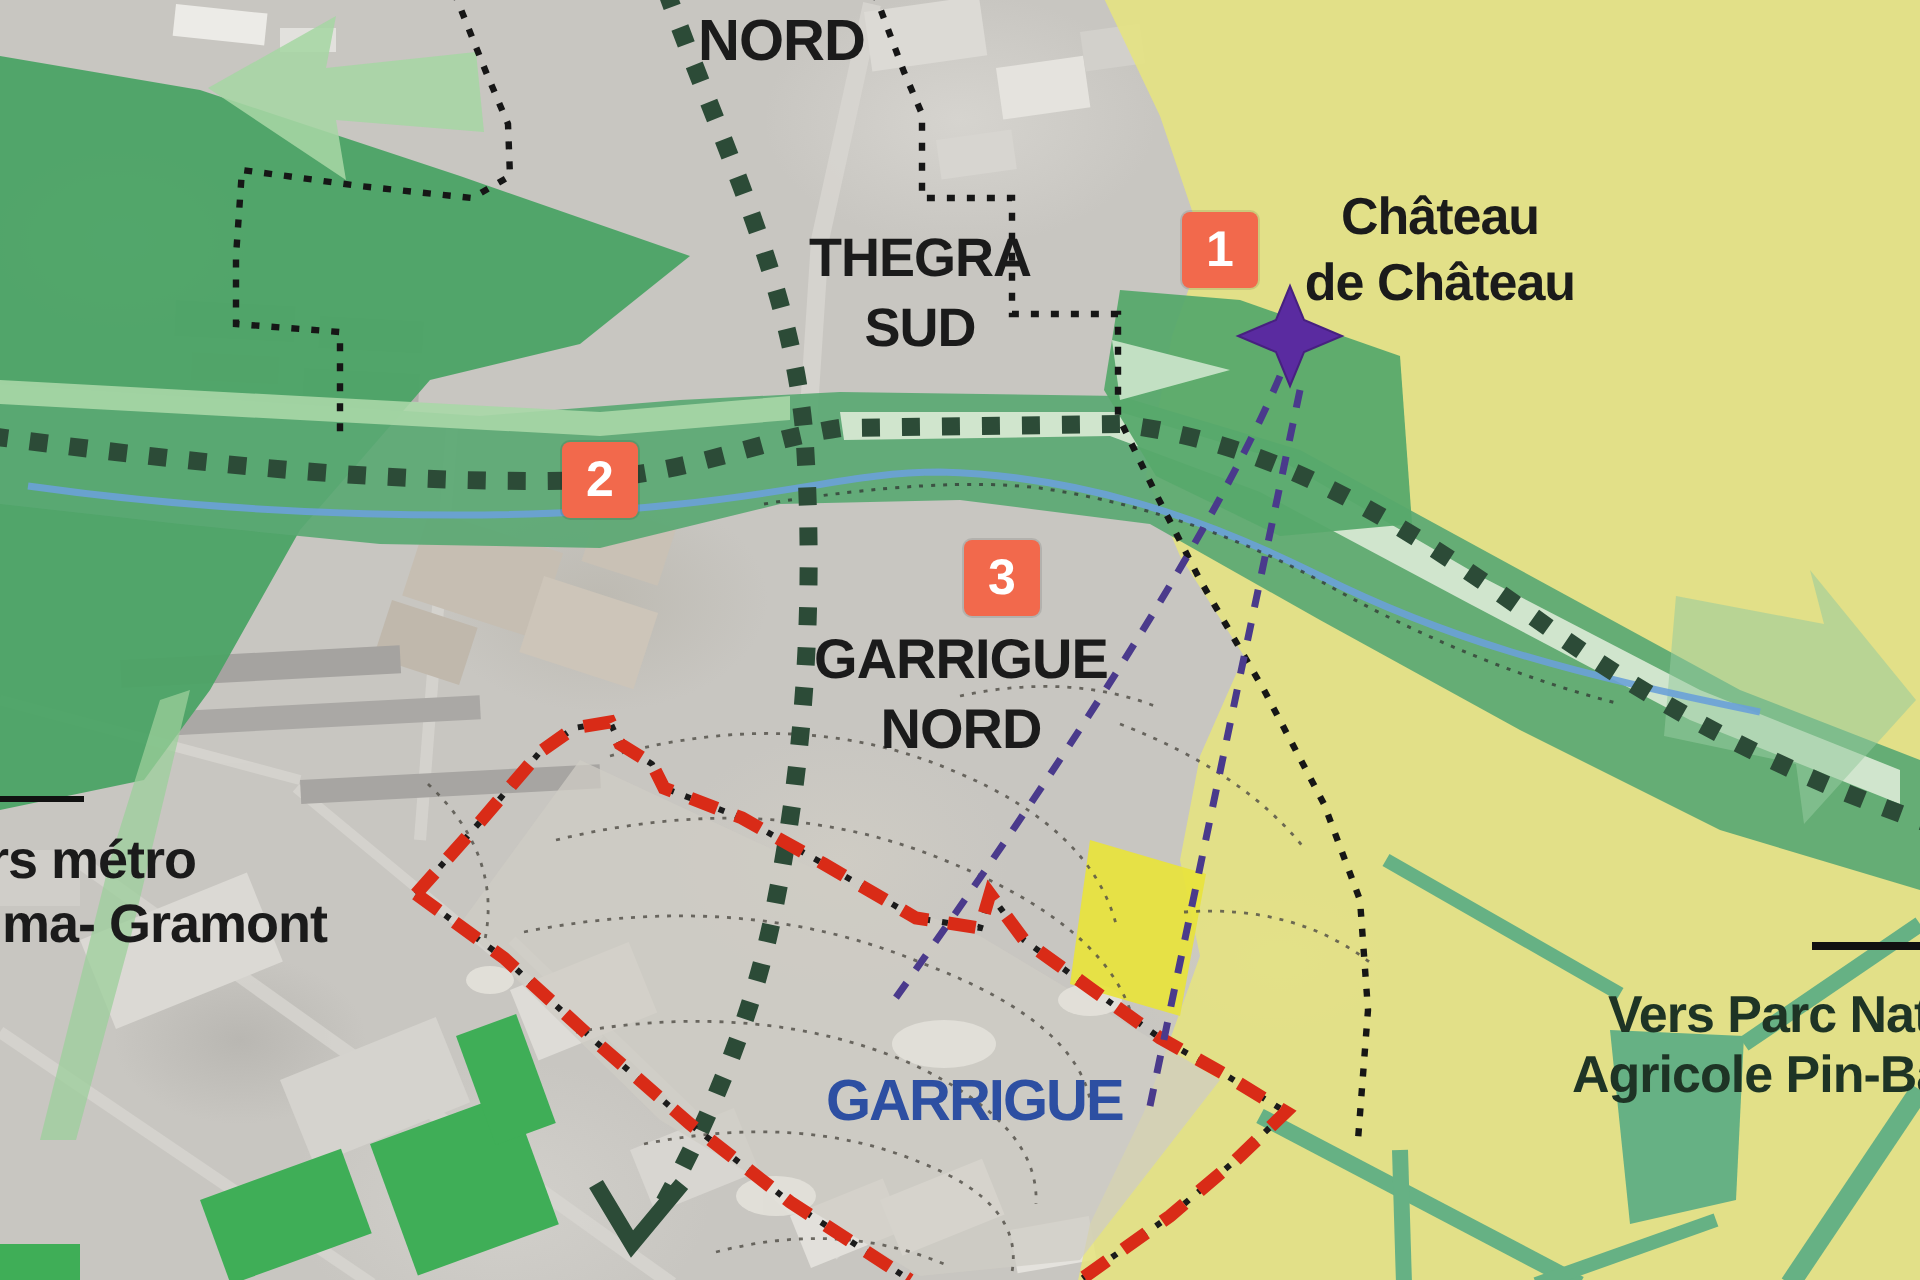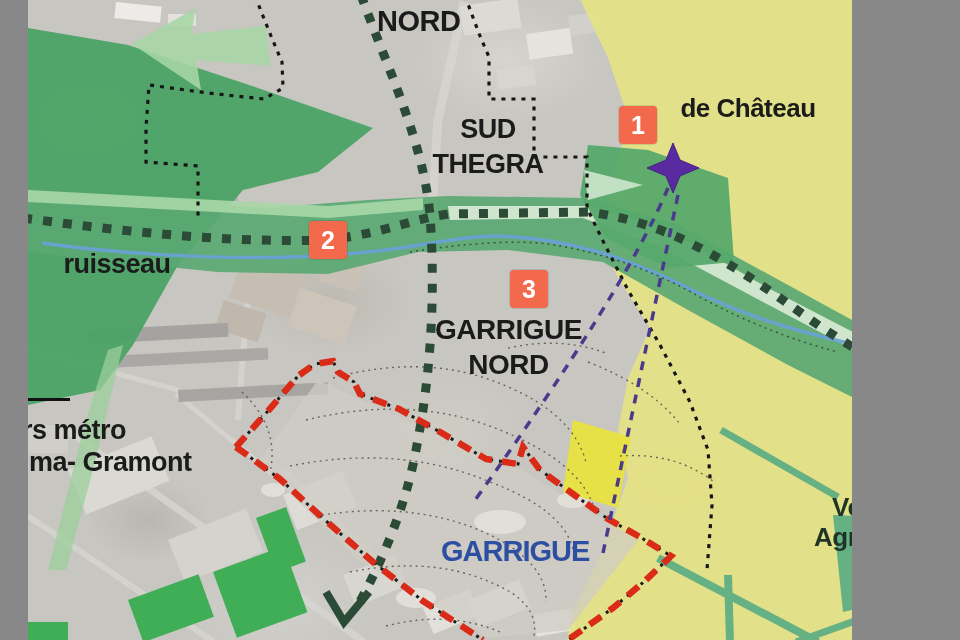--- a/index.html
+++ b/index.html
@@ -1,28 +1,27 @@
 <!DOCTYPE html>
 <html><head>
 <meta charset="utf-8">
 <style>
   html,body{margin:0;padding:0;background:#888;}
   .map{
-    position:relative;width:824px;height:640px;overflow:hidden;
+    position:relative;width:960px;height:640px;overflow:hidden;
     font-family:"Liberation Sans",sans-serif;
     background-color:#c8c6c1;
     background-image:
       radial-gradient(90px 60px at 120px 520px,#b9b7b2 0%,rgba(185,183,178,0) 70%),
       radial-gradient(120px 80px at 300px 300px,#bdbab2 0%,rgba(189,186,178,0) 70%),
       radial-gradient(100px 70px at 60px 120px,#d3d1cc 0%,rgba(211,209,204,0) 70%),
       radial-gradient(140px 90px at 480px 60px,#d6d4cf 0%,rgba(214,212,207,0) 70%),
       radial-gradient(120px 90px at 420px 430px,#cfccc4 0%,rgba(207,204,196,0) 70%),
       radial-gradient(150px 100px at 250px 600px,#d2d0cb 0%,rgba(210,208,203,0) 70%),
       radial-gradient(120px 80px at 640px 480px,#d0cdc0 0%,rgba(208,205,192,0) 70%);
-    margin-left: 28px;
   }
   svg{position:absolute;left:0;top:0;}
   .lbl{position:absolute;font-weight:bold;color:#1b1b1b;line-height:1.2;white-space:nowrap;letter-spacing:-0.5px;}
   .lbl.center{text-align:center;}
   .marker{
     position:absolute;width:38px;height:38px;background:#f2694c;border-radius:4px;
     color:#fff;display:flex;align-items:center;justify-content:center;
     font-weight:bold;font-size:25px;font-family:"Liberation Sans",sans-serif;
     box-shadow:0 0 0 1px rgba(0,0,0,.10);
   }
@@ -153,30 +152,30 @@
     </g>
     <path d="M645,143 L652,160 L671,168 L652,176 L645,193 L638,176 L619,168 L638,160 Z" fill="#5a2ba0" stroke="#47217f" stroke-width="1"></path>
   </svg>
 
   <div class="leader" style="left:0;top:398px;width:42px;height:3px;"></div>
   <div class="leader" style="left:906px;top:471px;width:54px;height:4px;"></div>
 
   <div class="lbl" style="left:349px;top:4px;font-size:29px;">NORD</div>
 
   <div class="lbl center" style="left:375px;top:112px;width:170px;font-size:27px;line-height:1.3;">
+    <div>THEGRA</div>
     <div>SUD</div>
-    <div>THEGRA</div>
   </div>
 
   <div class="lbl center" style="left:630px;top:92px;width:180px;font-size:26px;line-height:1.25;">
+    <div>Château</div>
     <div>de Château</div>
   </div>
 
   <div class="lbl center" style="left:8px;top:248px;width:162px;font-size:27px;line-height:1.2;">
-    <div>ruisseau</div>
   </div>
 
   <div class="lbl" style="left:-6px;top:414px;font-size:27px;">rs métro</div>
   <div class="lbl" style="left:-6px;top:446px;font-size:27px;">lma- Gramont</div>
 
   <div class="lbl center" style="left:398px;top:312px;width:165px;font-size:28px;line-height:1.25;">
     <div>GARRIGUE</div>
     <div>NORD</div>
   </div>
 

